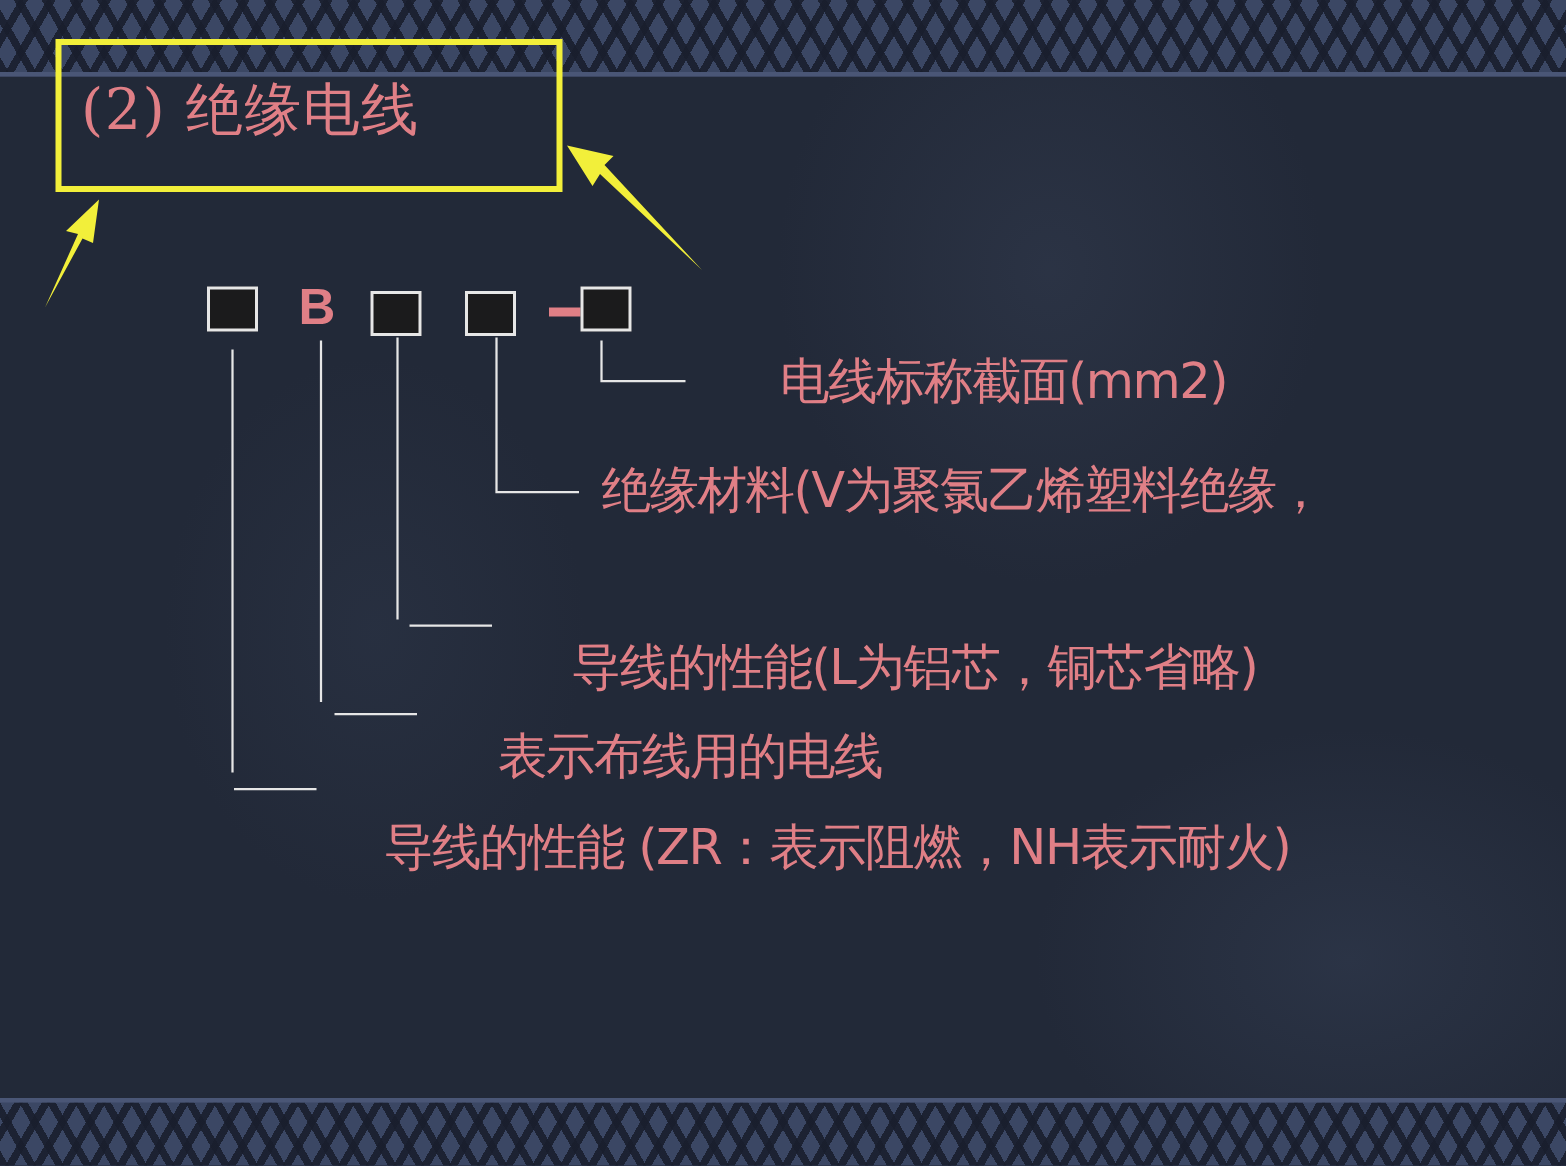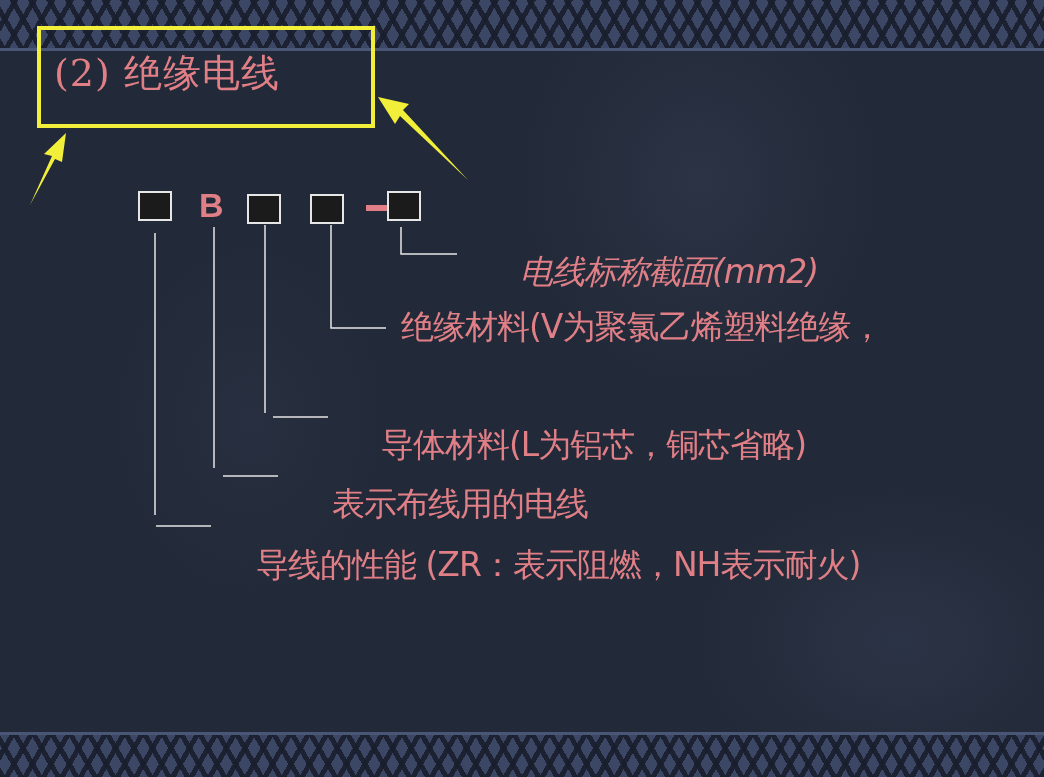--- a/index.html
+++ b/index.html
@@ -92,18 +92,18 @@
       <line x1="273" y1="417" x2="328" y2="417"></line>
 
       <line x1="214" y1="227" x2="214" y2="468"></line>
       <line x1="223" y1="476" x2="278" y2="476"></line>
 
       <line x1="155" y1="233" x2="155" y2="515"></line>
       <line x1="156" y1="526" x2="211" y2="526"></line>
     </g>
   </svg>
 
-  <div class="label" style="left:520px; top:250px;font-style:italic;">电线标称截面(mm2)</div>
+  <div class="label" style="left:520px; top:232px;">电线标称截面(mm2)</div>
   <div class="label" style="left:401px; top:305px;text-align:right;">绝缘材料(V为聚氯乙烯塑料绝缘，</div>
-  <div class="label" style="left:381px; top:423px;">导体材料(L为铝芯，铜芯省略)</div>
+  <div class="label" style="left:381px; top:423px;">导线的性能(L为铝芯，铜芯省略)</div>
   <div class="label" style="left:256px; top:543px;">导线的性能 (ZR：表示阻燃，NH表示耐火)</div>
   <div class="label" style="left:332px; top:482px;">表示布线用的电线</div>
 </div>
 
 </body></html>

